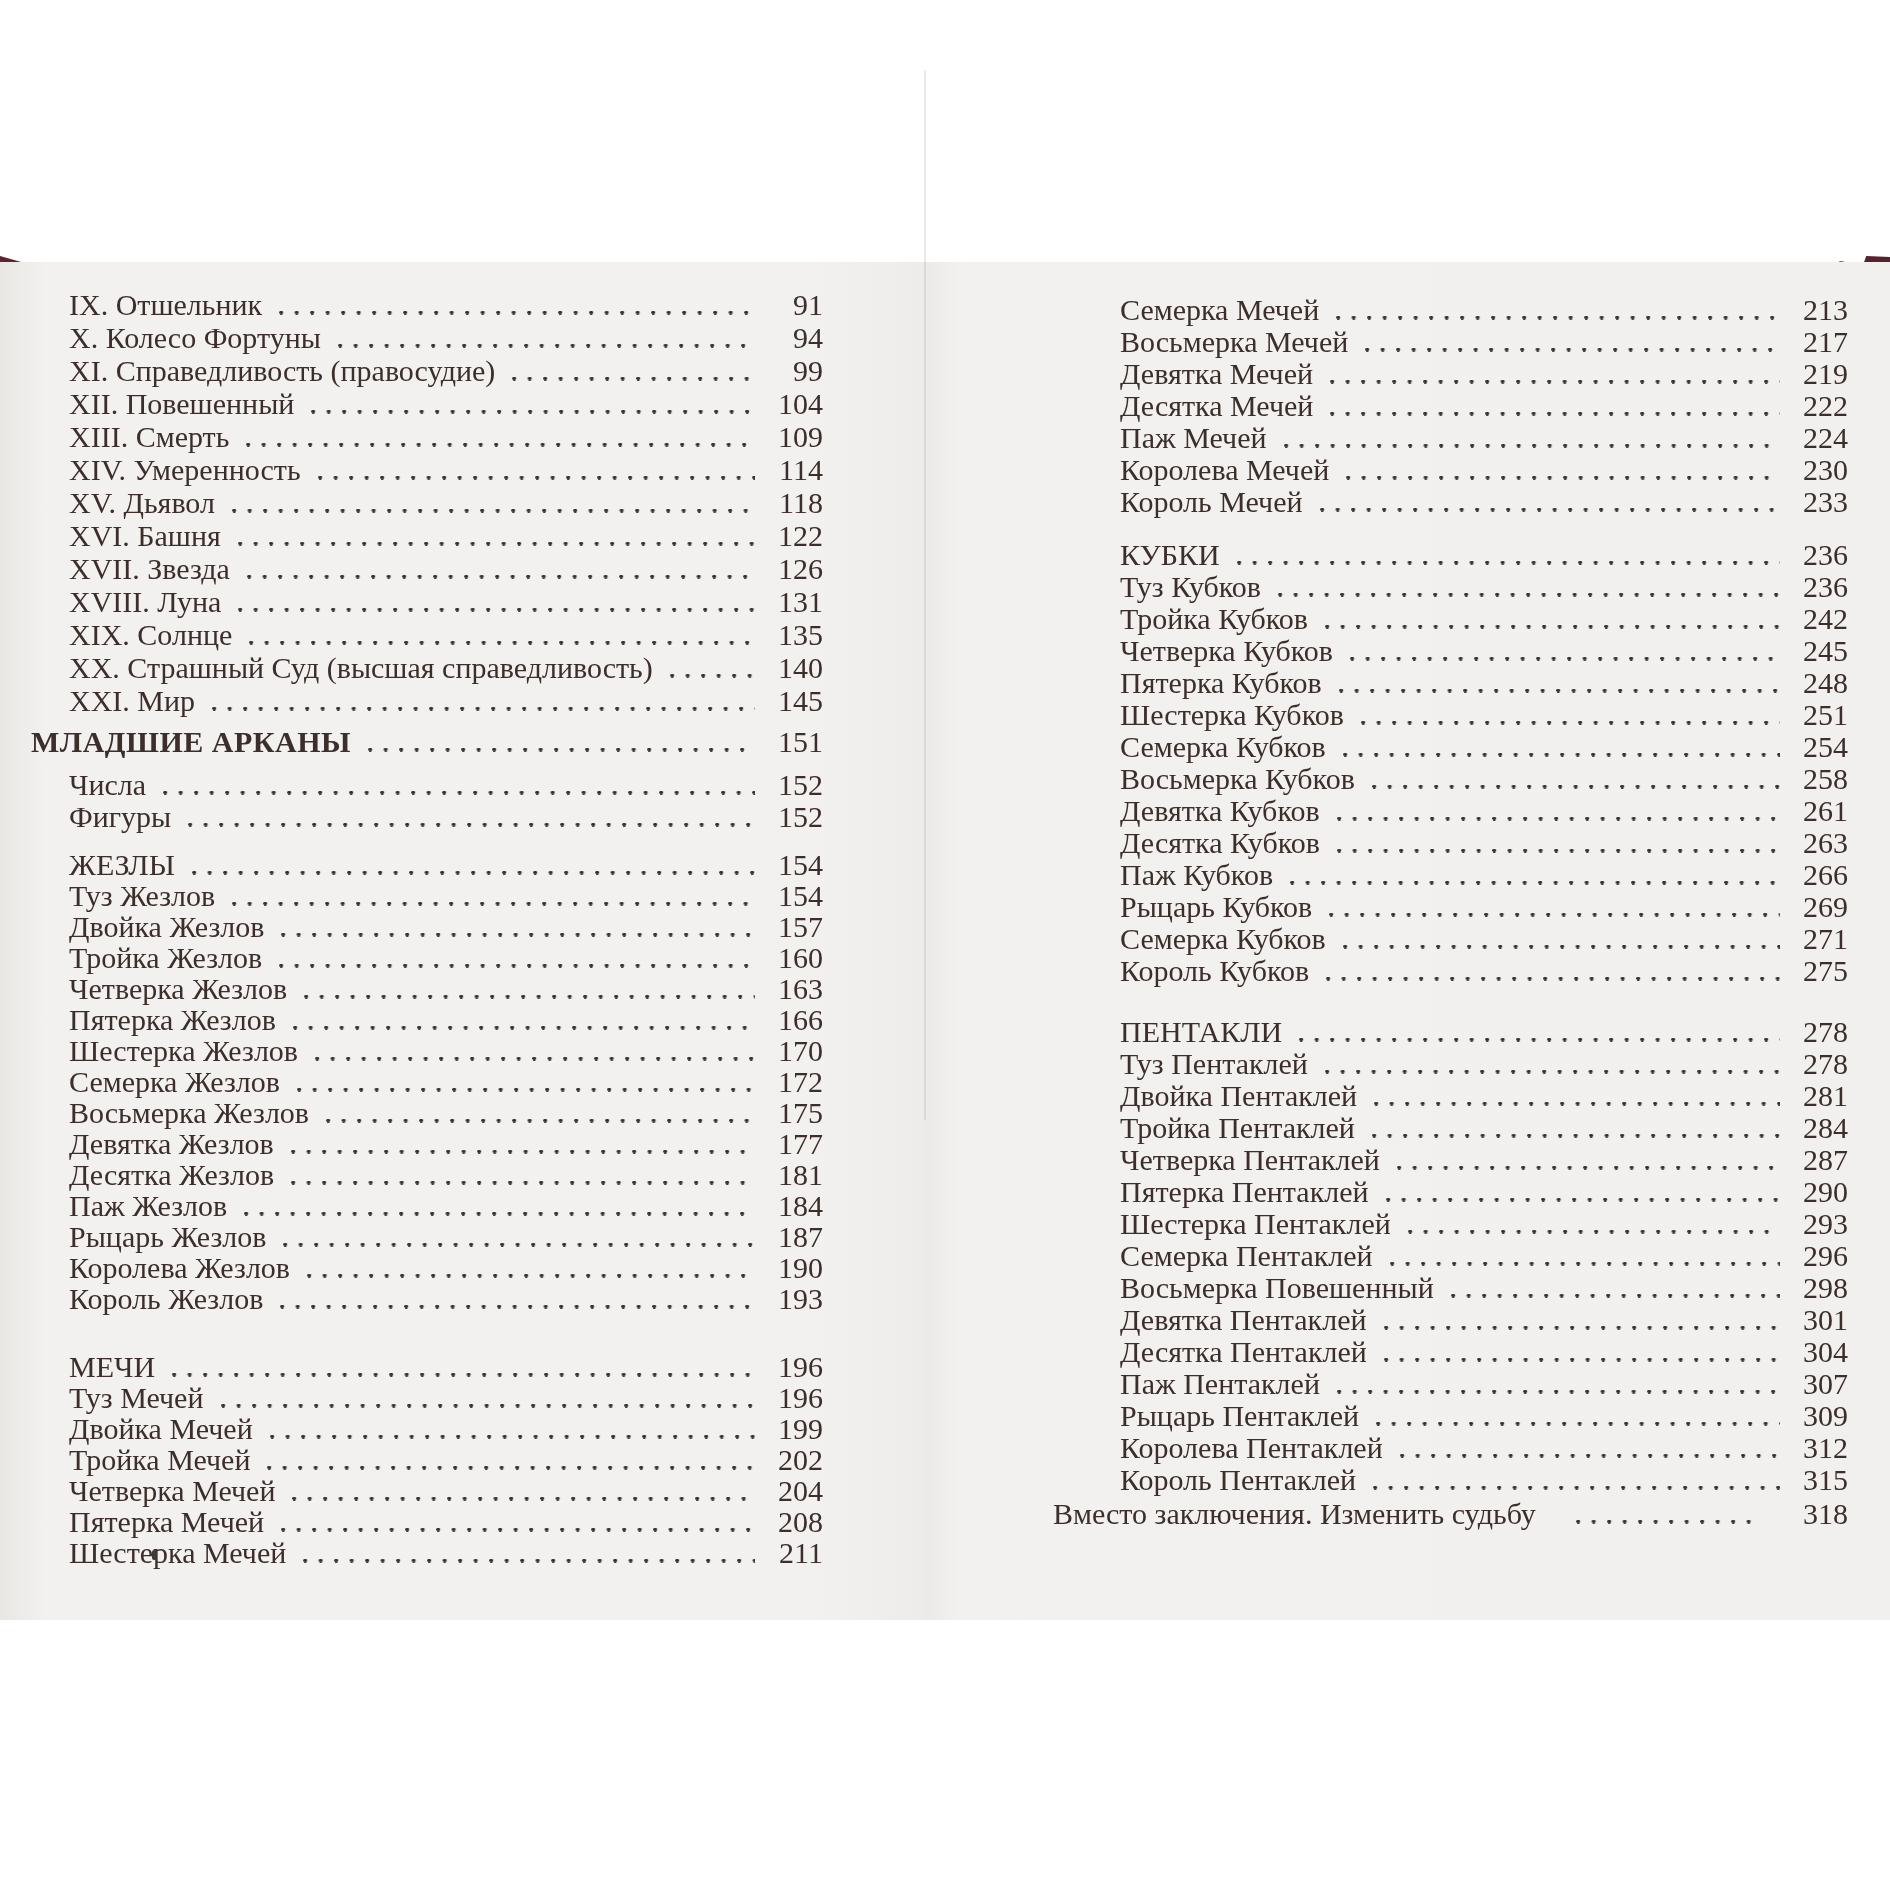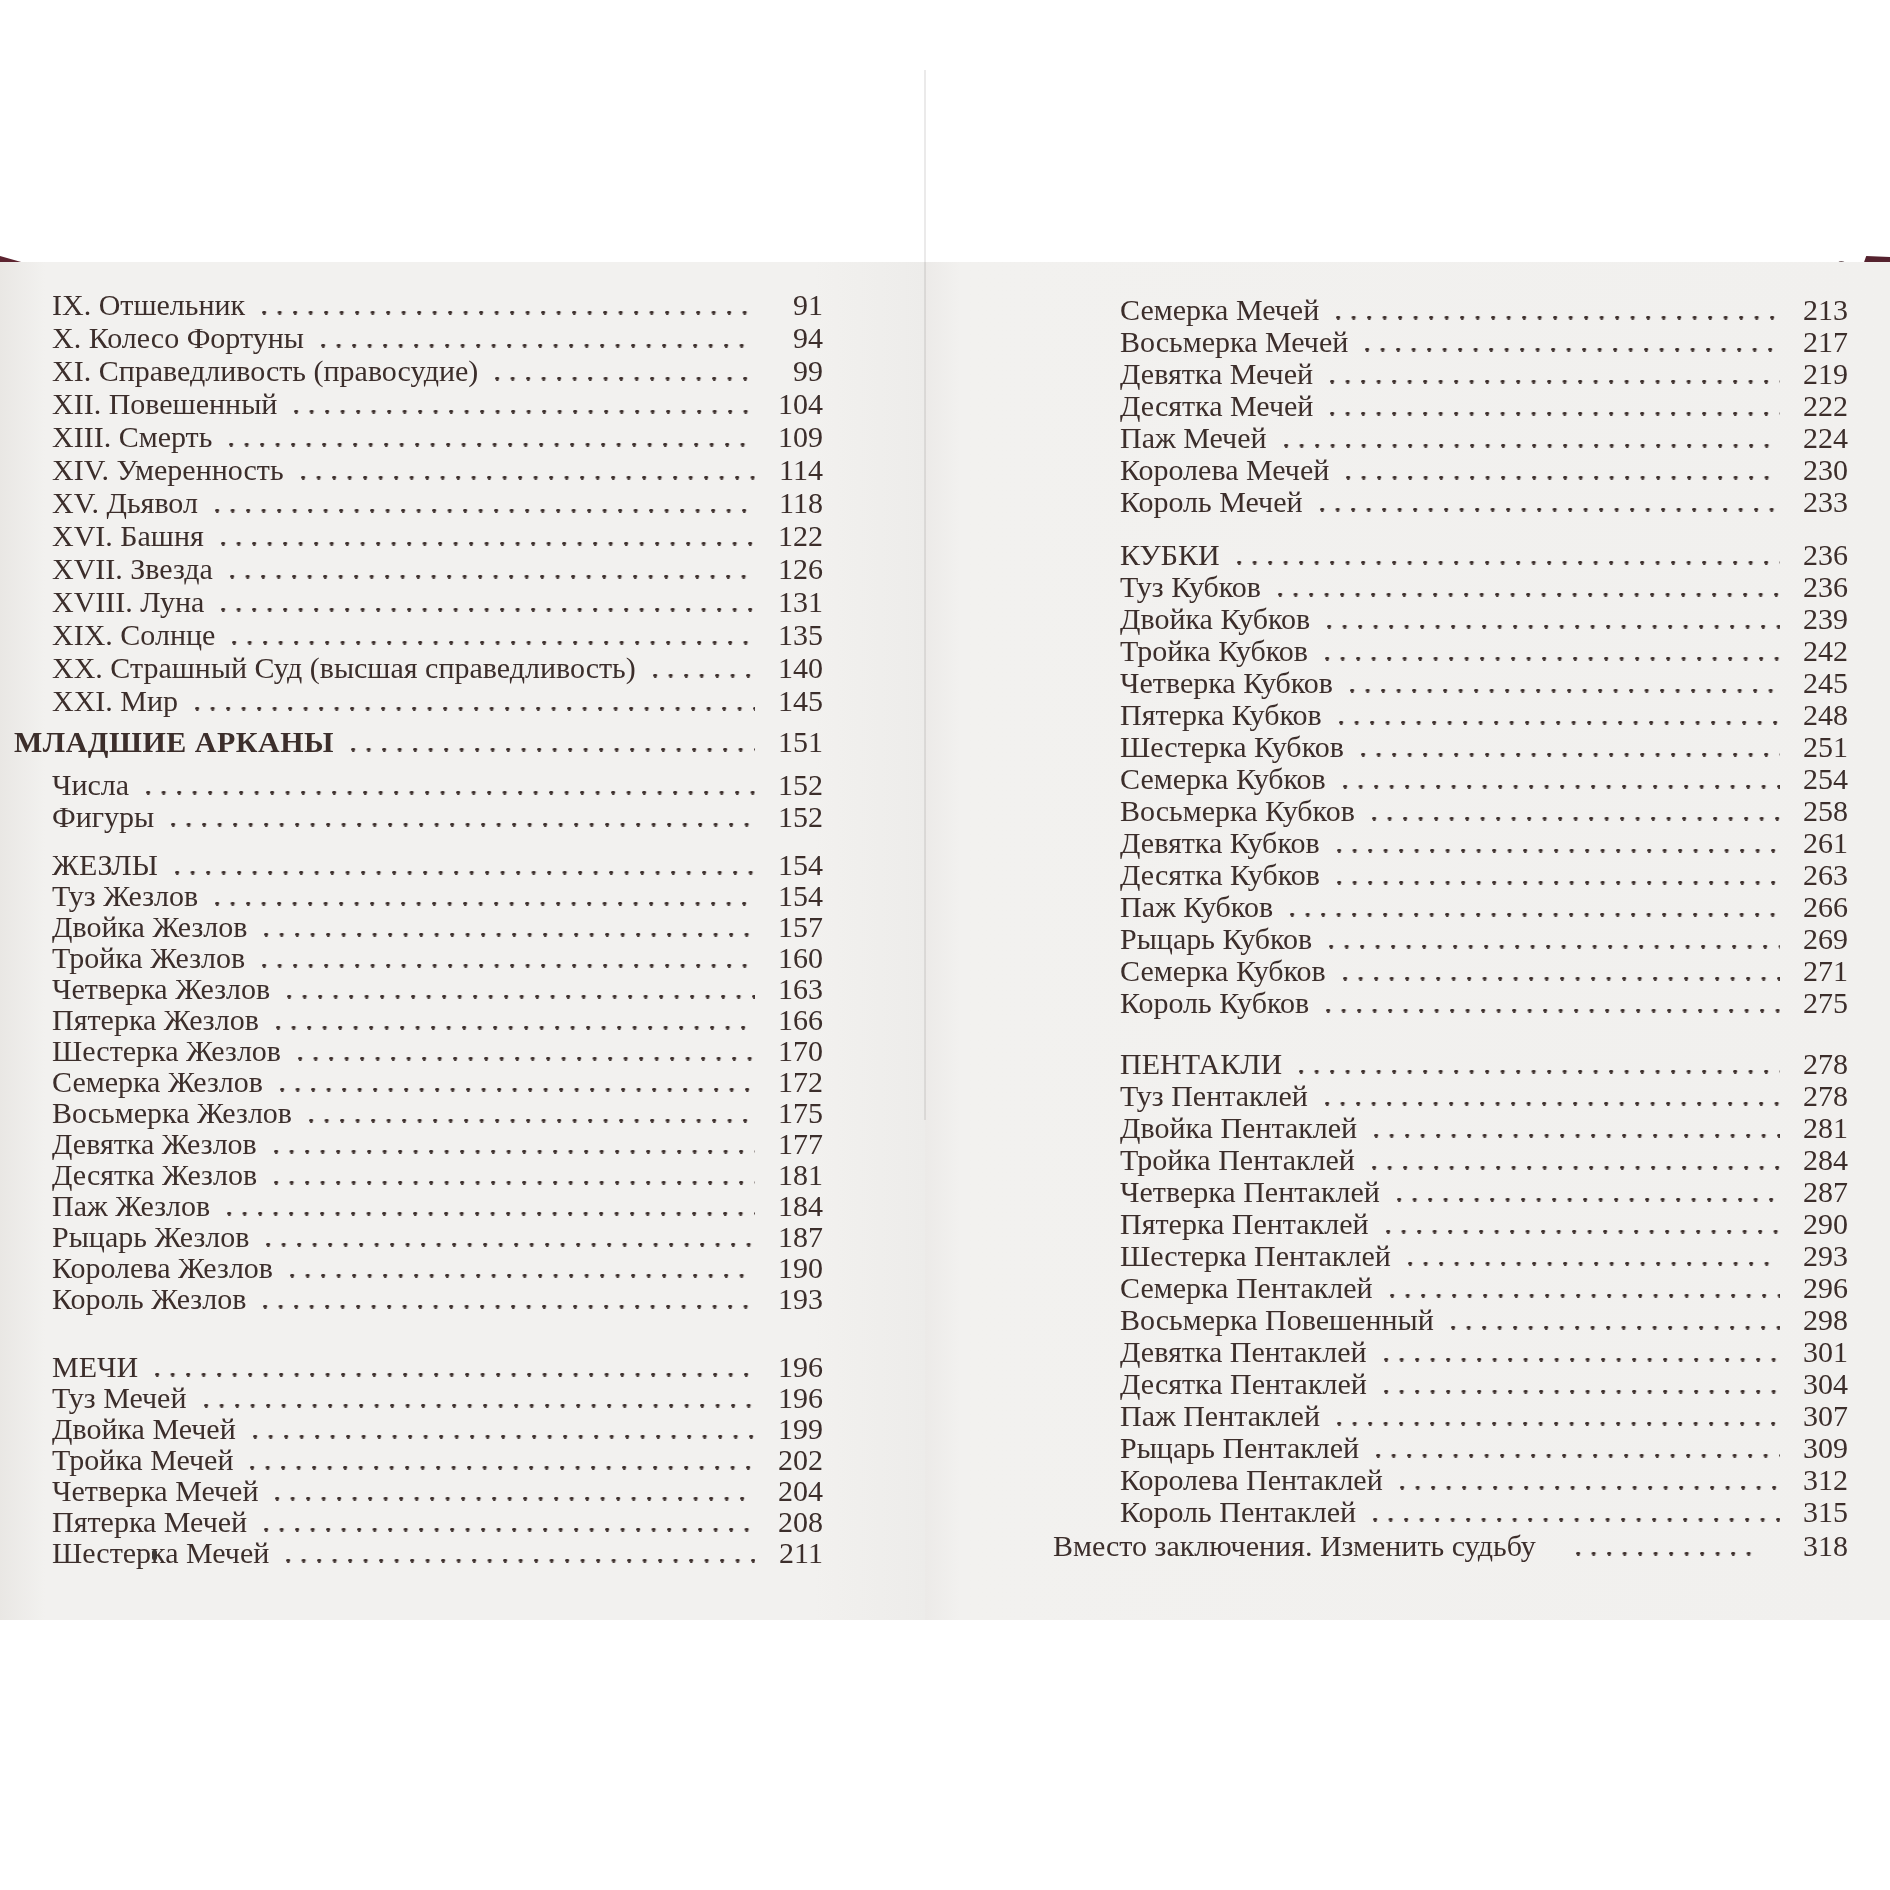--- a/index.html
+++ b/index.html
@@ -17,21 +17,21 @@
     width: 1890px; height: 1358px;
     display: flex;
   }
   .page {
     box-sizing: border-box;
     height: 100%;
     color: #3c2e2b;
   }
   .page-left {
     width: 925px;
-    padding: 26px 102px 0 52px;
+    padding: 26px 102px 0 69px;
     background: linear-gradient(90deg, #e9e7e4 0px, #f2f1ef 45px, #f2f1ef 88%, #edecea 100%);
   }
   .page-right {
     width: 965px;
     padding: 32px 42px 1px 195px;
     background: linear-gradient(90deg, #eceae8 0px, #f2f1ef 35px, #f1f0ee 100%);
   }
   .gutter-line {
     position: absolute; left: 924px; top: 70px;
     width: 2px; height: 1050px;
@@ -326,25 +326,20 @@
             <span class="label">КУБКИ</span>
             <span class="leader"></span>
             <span class="num">236</span>
           </div>
           <div class="row">
             <span class="label">Туз Кубков</span>
             <span class="leader"></span>
             <span class="num">236</span>
           </div>
           <div class="row">
-            <span class="label">Двойка Кубков</span>
-            <span class="leader"></span>
-            <span class="num">239</span>
-          </div>
-          <div class="row">
             <span class="label">Тройка Кубков</span>
             <span class="leader"></span>
             <span class="num">242</span>
           </div>
           <div class="row">
             <span class="label">Четверка Кубков</span>
             <span class="leader"></span>
             <span class="num">245</span>
           </div>
           <div class="row">

